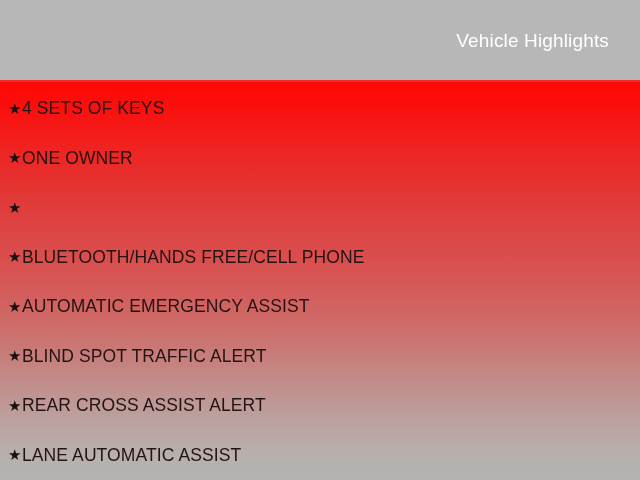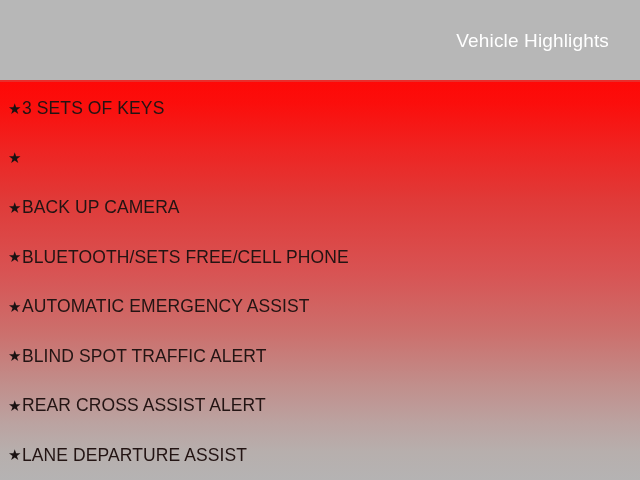--- a/index.html
+++ b/index.html
@@ -116,44 +116,44 @@
   <div class="header-band">
     <div class="header-title">Vehicle Highlights</div>
   </div>
 
   <div class="body-panel"></div>
   <div class="band-edge"></div>
 
   <ul class="highlight-list">
       <li class="highlight-item" style="top: 15px;">
         <span class="bullet-star">★</span>
-        <span class="item-label">3 SETS OF KEYS</span>
+        <span class="item-label">4 SETS OF KEYS</span>
       </li>
       <li class="highlight-item" style="top: 64.5px;">
         <span class="bullet-star">★</span>
+        <span class="item-label">ONE OWNER</span>
       </li>
       <li class="highlight-item" style="top: 114px;">
         <span class="bullet-star">★</span>
-        <span class="item-label">BACK UP CAMERA</span>
       </li>
       <li class="highlight-item" style="top: 163.5px;">
         <span class="bullet-star">★</span>
-        <span class="item-label">BLUETOOTH/SETS FREE/CELL PHONE</span>
+        <span class="item-label">BLUETOOTH/HANDS FREE/CELL PHONE</span>
       </li>
       <li class="highlight-item" style="top: 213px;">
         <span class="bullet-star">★</span>
         <span class="item-label">AUTOMATIC EMERGENCY ASSIST</span>
       </li>
       <li class="highlight-item" style="top: 262.5px;">
         <span class="bullet-star">★</span>
         <span class="item-label">BLIND SPOT TRAFFIC ALERT</span>
       </li>
       <li class="highlight-item" style="top: 312px;">
         <span class="bullet-star">★</span>
         <span class="item-label">REAR CROSS ASSIST ALERT</span>
       </li>
       <li class="highlight-item" style="top: 361.5px;">
         <span class="bullet-star">★</span>
-        <span class="item-label">LANE DEPARTURE ASSIST</span>
+        <span class="item-label">LANE AUTOMATIC ASSIST</span>
       </li>
     </ul>
 
 </div>
 
 </body></html>

